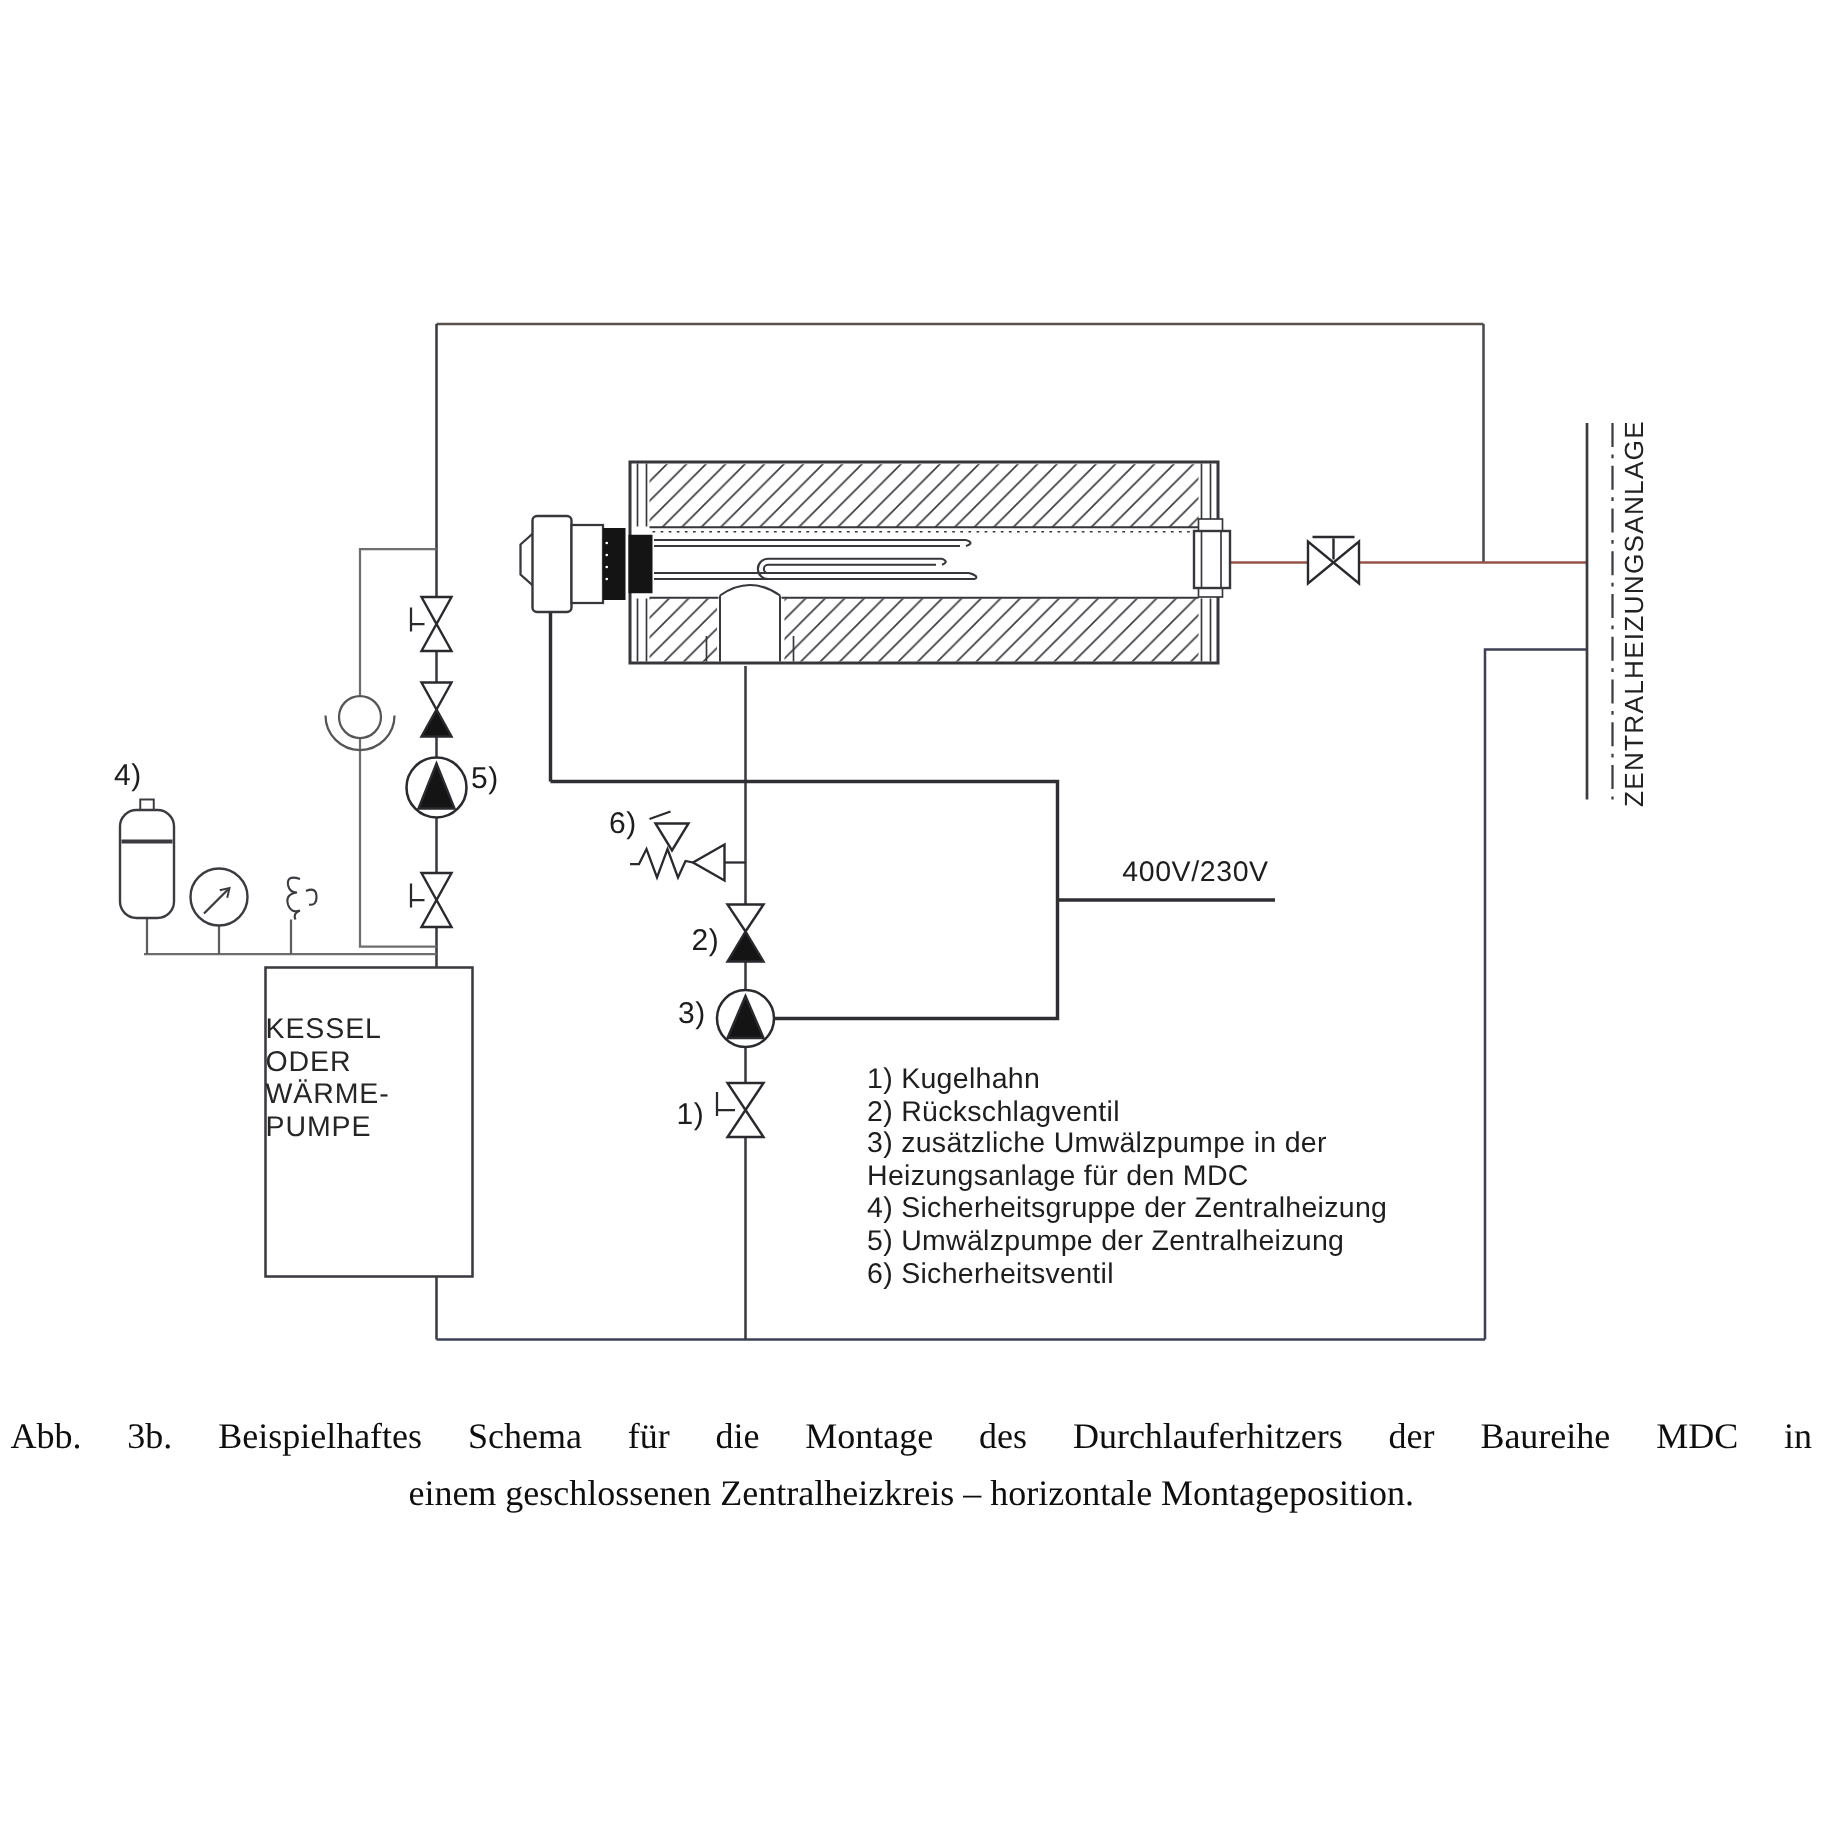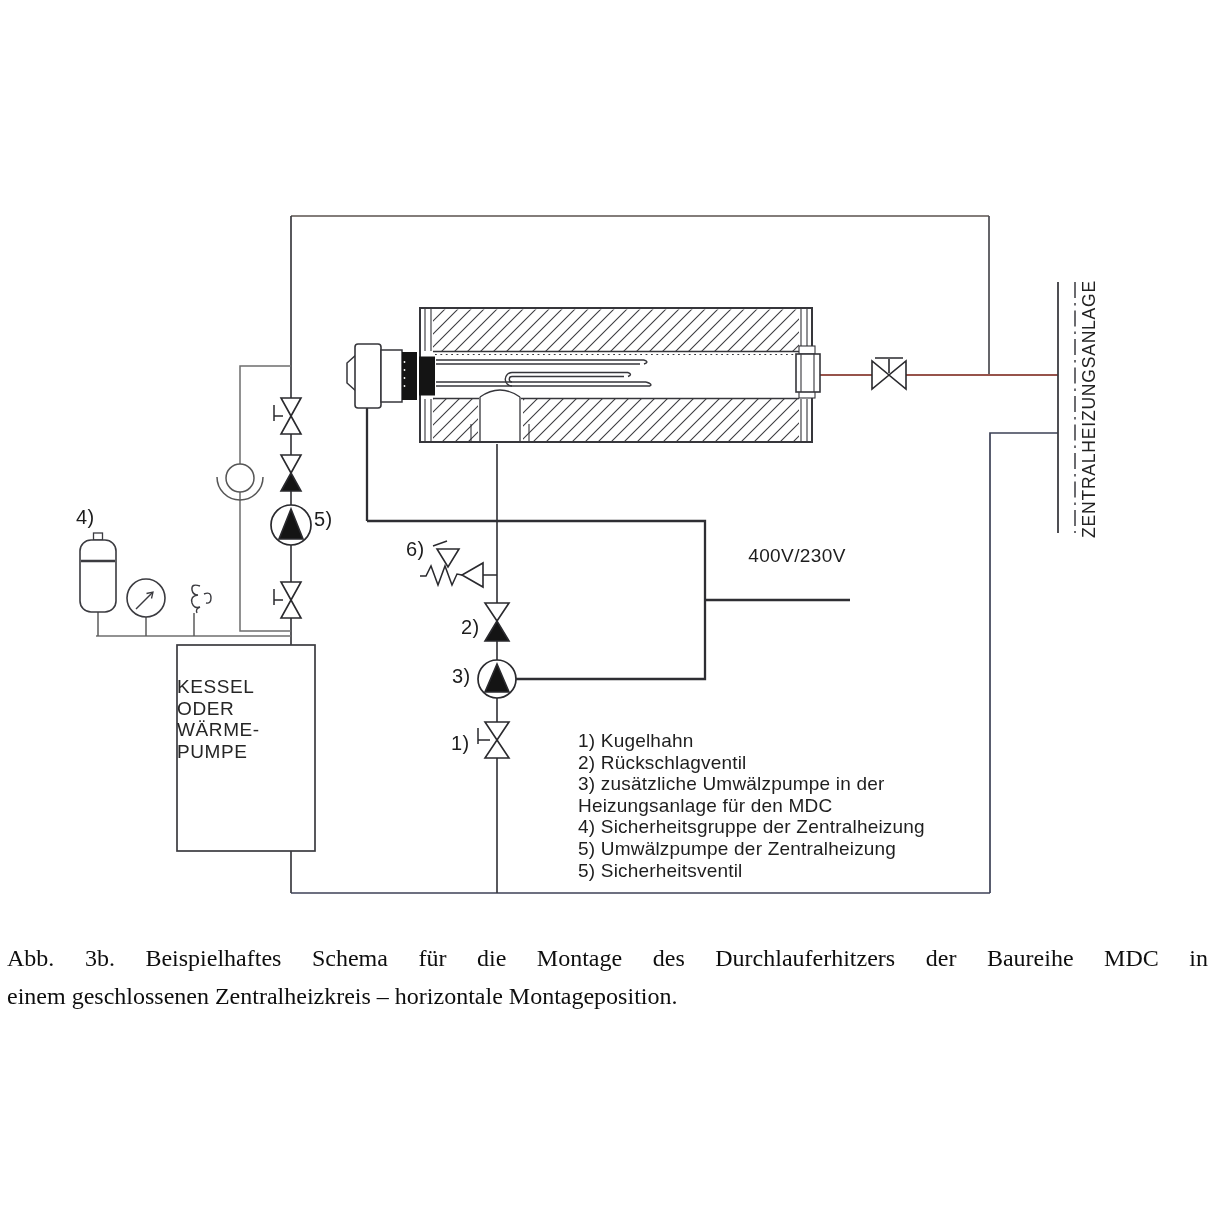--- a/index.html
+++ b/index.html
@@ -1,32 +1,32 @@
 <!DOCTYPE html>
 <html><head>
 <meta charset="utf-8">
 <style>
   html,body{margin:0;padding:0;background:#fff;}
   .page{position:relative;width:1214px;height:1214px;background:#ffffff;overflow:hidden;
         font-family:"Liberation Sans",sans-serif;color:#232323;}
   svg{position:absolute;left:0;top:0;}
   .lbl{position:absolute;font-size:20px;color:#1d1d1d;letter-spacing:.3px;}
-  .power{position:absolute;left:741px;top:545px;width:112px;text-align:center;
+  .power{position:absolute;left:741px;top:571px;width:112px;text-align:center;
          font-size:19px;letter-spacing:.4px;color:#1d1d1d;}
   .kessel{position:absolute;left:177px;top:676px;width:139px;text-align:left;
           font-size:19px;line-height:21.6px;letter-spacing:.6px;color:#262626;}
-  .legend{position:absolute;left:578px;top:730px;width:390px;font-size:19px;
+  .legend{position:absolute;left:578px;top:709px;width:390px;font-size:19px;
           line-height:21.6px;color:#1e1e1e;letter-spacing:.2px;}
   .syslabel{position:absolute;left:1079px;top:286px;height:252px;
             writing-mode:vertical-rl;transform:rotate(180deg);
             font-size:17.5px;letter-spacing:.8px;color:#222;white-space:nowrap;}
   .caption{position:absolute;left:7px;top:939px;width:1201px;
            font-family:"Liberation Serif",serif;font-size:24px;line-height:38px;color:#0e0e0e;}
   .caption .l1{text-align:justify;text-align-last:justify;}
-  .caption .l2{text-align:left;}
+  .caption .l2{text-align:center;}
 </style>
 </head>
 <body>
 
 <div class="page">
 
 <svg width="1214" height="1214" viewBox="0 0 1214 1214">
   <defs>
     <pattern id="hatch" width="13" height="13" patternUnits="userSpaceOnUse">
       <path d="M0,13 L13,0 M-3,3 L3,-3 M10,16 L16,10" stroke="#3b3b40" stroke-width="1.1" fill="none"></path>
@@ -198,21 +198,21 @@
 
 <div class="syslabel">ZENTRALHEIZUNGSANLAGE</div>
 
 <div class="legend">
   <div>1) Kugelhahn</div>
   <div>2) Rückschlagventil</div>
   <div>3) zusätzliche Umwälzpumpe in der</div>
   <div>Heizungsanlage für den MDC</div>
   <div>4) Sicherheitsgruppe der Zentralheizung</div>
   <div>5) Umwälzpumpe der Zentralheizung</div>
-  <div>5) Sicherheitsventil</div>
+  <div>6) Sicherheitsventil</div>
 </div>
 
 <div class="caption">
   <div class="l1">Abb. 3b. Beispielhaftes Schema für die Montage des Durchlauferhitzers der Baureihe MDC in</div>
   <div class="l2">einem geschlossenen Zentralheizkreis – horizontale Montageposition.</div>
 </div>
 
 </div>
 
 </body></html>

